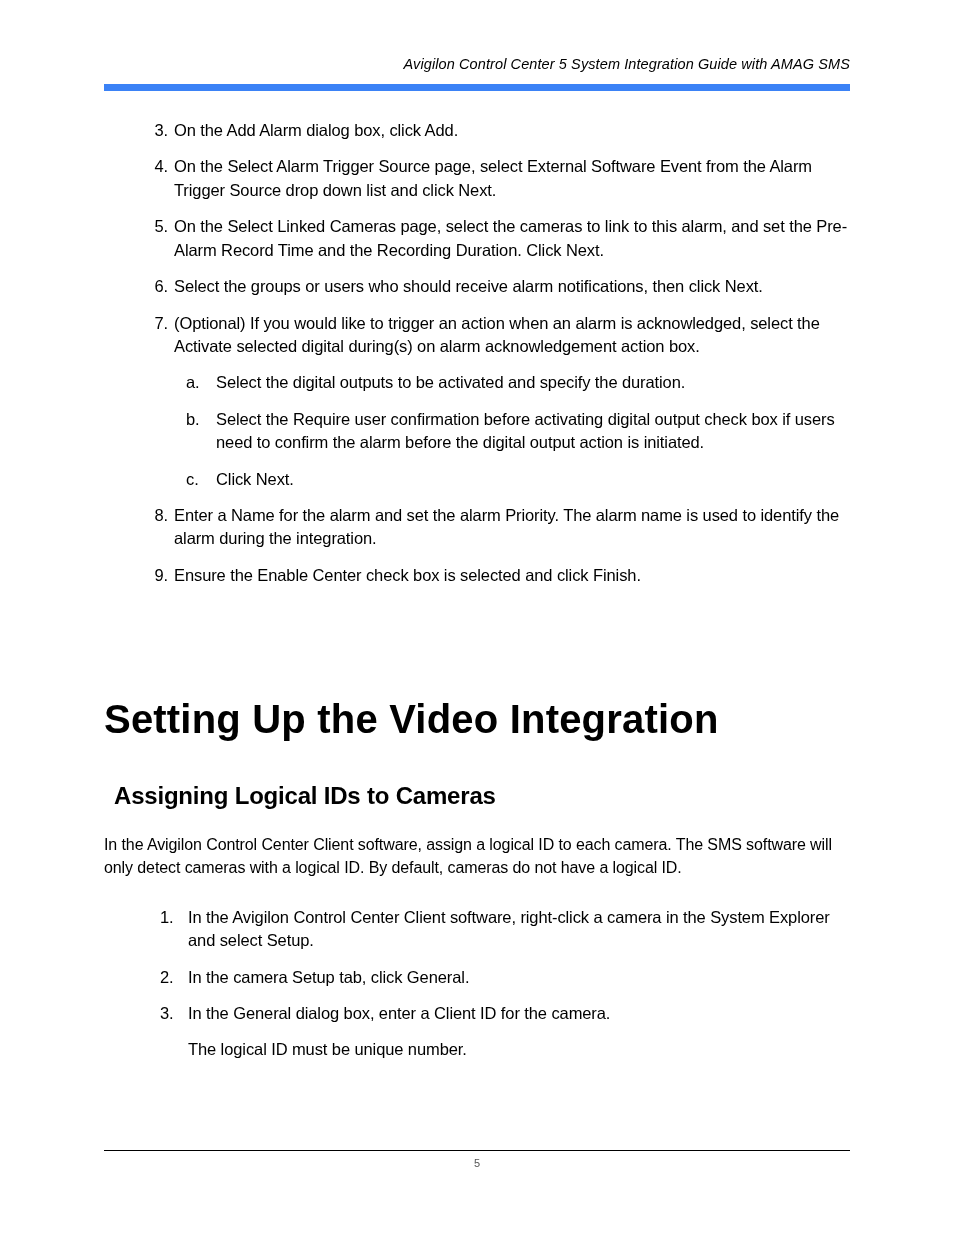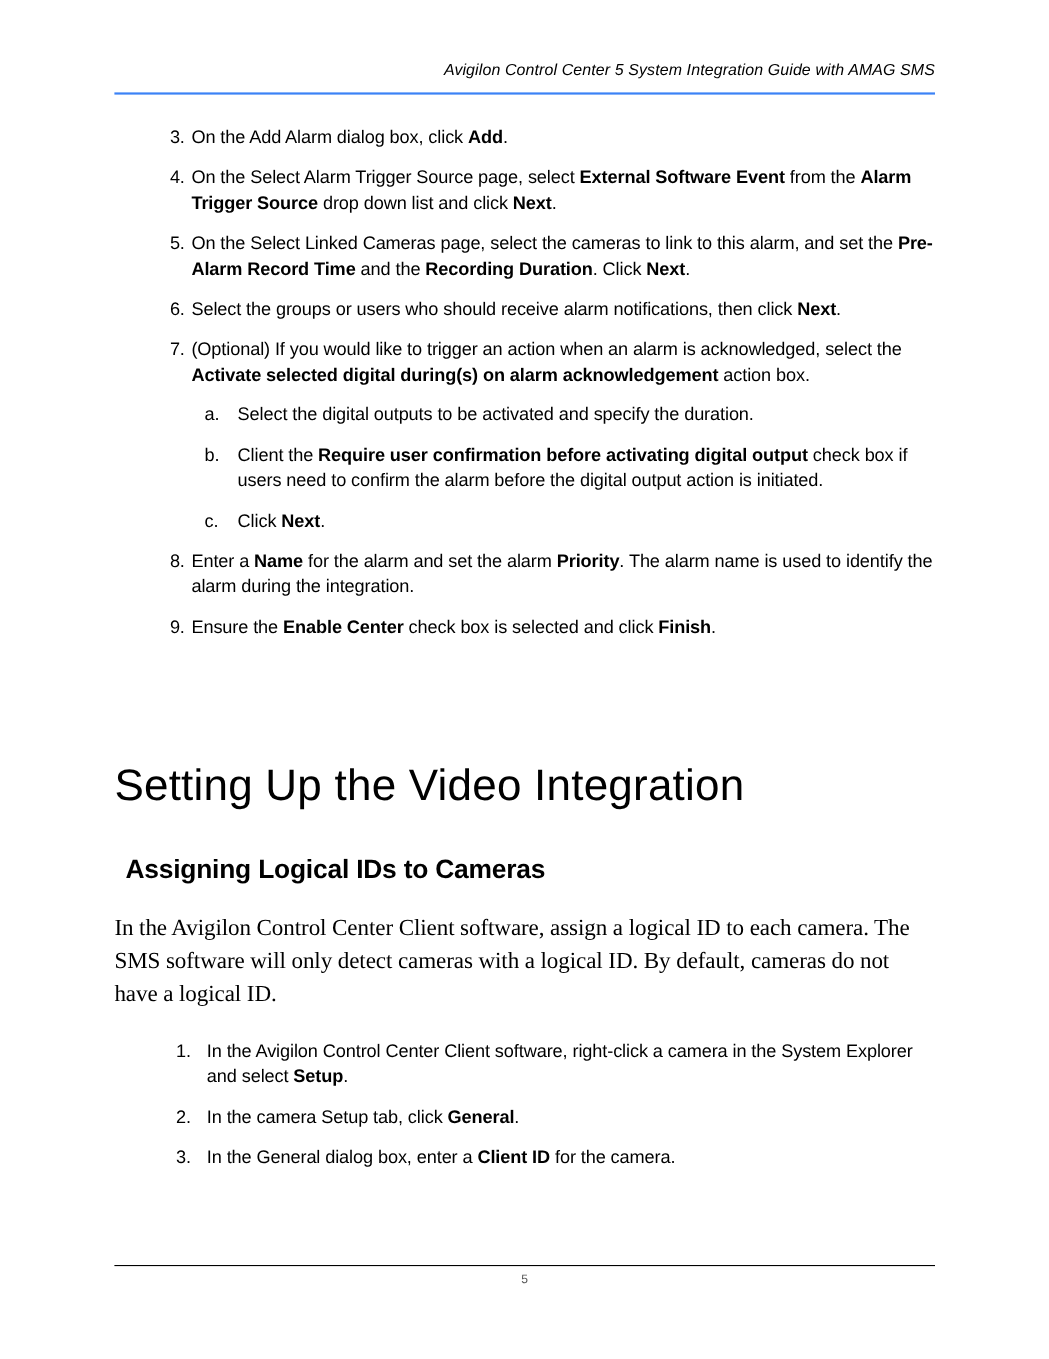--- a/index.html
+++ b/index.html
@@ -16,21 +16,21 @@
     min-height: 1235px;
     padding: 56px 104px 40px 104px;
     position: relative;
   }
   .running-header {
     text-align: right;
     font-style: italic;
     font-size: 14.5px;
     letter-spacing: 0.1px;
     padding-bottom: 12px;
-    border-bottom: 2px solid #3b82f6;
+    border-bottom: 7px solid #3b82f6;
     margin-bottom: 28px;
   }
   ol.main-list {
     list-style: none;
     padding: 0 0 0 70px;
     margin: 0;
   }
   ol.main-list > li {
     position: relative;
     font-size: 16.5px;
@@ -54,40 +54,39 @@
     font-size: 16.5px;
     line-height: 1.42;
     margin-bottom: 13px;
     letter-spacing: -0.1px;
   }
   .sublist > li .letter {
     position: absolute;
     left: -30px;
   }
   b {
+    font-weight: 400;
+  }
+  h1.section {
     font-weight: 700;
-  }
-  h1.section {
-    font-weight: 400;
     font-size: 40px;
     letter-spacing: 0.2px;
     margin: 110px 0 40px 0;
   }
   h2.subsection {
     font-weight: 700;
     font-size: 24px;
     margin: 0 0 24px 10px;
     letter-spacing: -0.2px;
   }
   p.body {
-    font-size: 21px;
+    font-size: 16px;
     line-height: 1.42;
     margin: 0 0 26px 0;
     letter-spacing: -0.1px;
-    font-family: Liberation Serif, serif;
   }
   ol.second-list {
     list-style: none;
     padding: 0 0 0 84px;
     margin: 0;
   }
   ol.second-list > li {
     position: relative;
     font-size: 16.5px;
     line-height: 1.42;
@@ -149,21 +148,21 @@
       <span class="num">7.</span>
       <span>(Optional) If you would like to trigger an action when an alarm is acknowledged, select the </span><b>Activate selected digital during(s) on alarm acknowledgement</b><span> action box.</span>
 
       <ol class="sublist">
         <li>
           <span class="letter">a.</span>
           <span>Select the digital outputs to be activated and specify the duration.</span>
         </li>
         <li>
           <span class="letter">b.</span>
-          <span>Client the </span><b>Require user confirmation before activating digital output</b><span> check box if users need to confirm the alarm before the digital output action is initiated.</span>
+          <span>Select the </span><b>Require user confirmation before activating digital output</b><span> check box if users need to confirm the alarm before the digital output action is initiated.</span>
         </li>
         <li>
           <span class="letter">c.</span>
           <span>Click </span><b>Next</b><span>.</span>
         </li>
       </ol>
     </li>
 
     <li>
       <span class="num">8.</span>
@@ -191,20 +190,21 @@
     </li>
 
     <li>
       <span class="num">2.</span>
       <span>In the camera Setup tab, click </span><b>General</b><span>.</span>
     </li>
 
     <li>
       <span class="num">3.</span>
       <span>In the General dialog box, enter a </span><b>Client ID</b><span> for the camera.</span>
+      <div class="trailing-note">The logical ID must be unique number.</div>
     </li>
 
   </ol>
 
   <div class="footer">
     <span>5</span>
   </div>
 
 </div>
 

